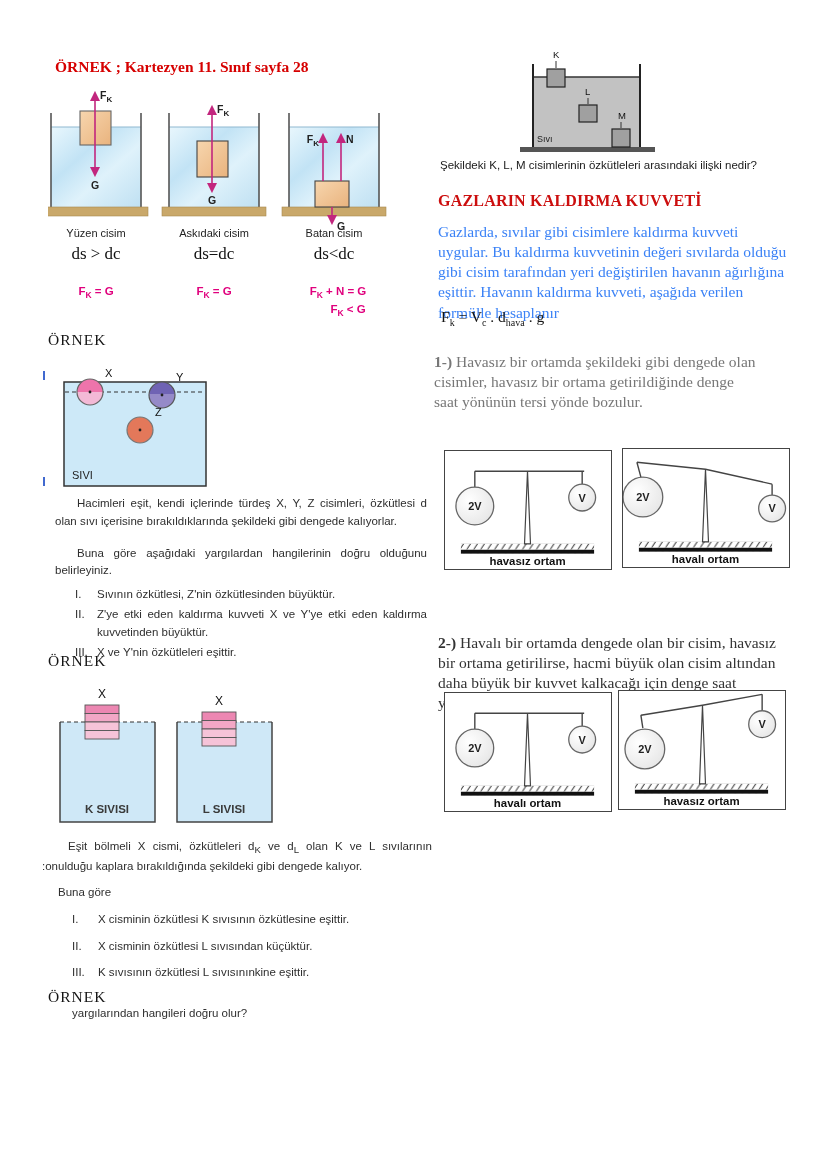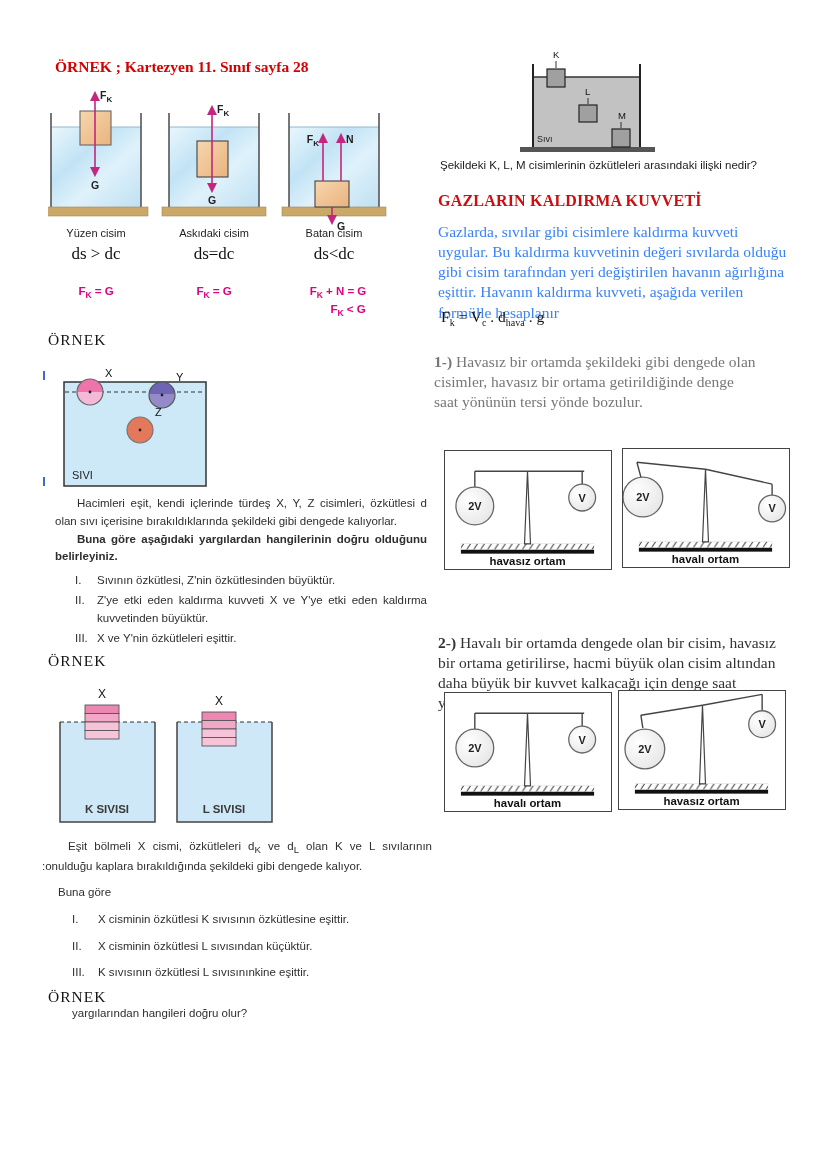--- a/index.html
+++ b/index.html
@@ -151,21 +151,21 @@
     <circle cx="80" cy="64" r="13" fill="#e3785a" stroke="#777" stroke-width="1.2"></circle>
     <circle cx="80" cy="64" r="1.4" fill="#222"></circle>
     <text x="45" y="11" font-size="11" fill="#111">X</text>
     <text x="116" y="15" font-size="11" fill="#111">Y</text>
     <text x="95" y="50" font-size="11" fill="#111">Z</text>
     <text x="12" y="113" font-size="11" fill="#222">SIVI</text>
   </svg>
 
   <div class="abs body-sans" style="left:55px;top:495px;width:372px;">
     <div class="indent">Hacimleri eşit, kendi içlerinde türdeş X, Y, Z cisimleri, özkütlesi d olan sıvı içerisine bırakıldıklarında şekildeki gibi dengede kalıyorlar.</div>
-    <div class="indent" style="margin-top:0;font-weight:bold;">Buna göre aşağıdaki yargılardan hangilerinin doğru olduğunu belirleyiniz.</div>
+    <div class="indent" style="margin-top:14px;">Buna göre aşağıdaki yargılardan hangilerinin doğru olduğunu belirleyiniz.</div>
     <div class="itemrow" style="margin-top:6px;">
       <span class="num">I.</span>
       <span class="txt">Sıvının özkütlesi, Z'nin özkütlesinden büyüktür.</span>
     </div>
     <div class="itemrow">
       <span class="num">II.</span>
       <span class="txt">Z'ye etki eden kaldırma kuvveti X ve Y'ye etki eden kaldırma kuvvetinden büyüktür.</span>
     </div>
     <div class="itemrow">
       <span class="num">III.</span>

